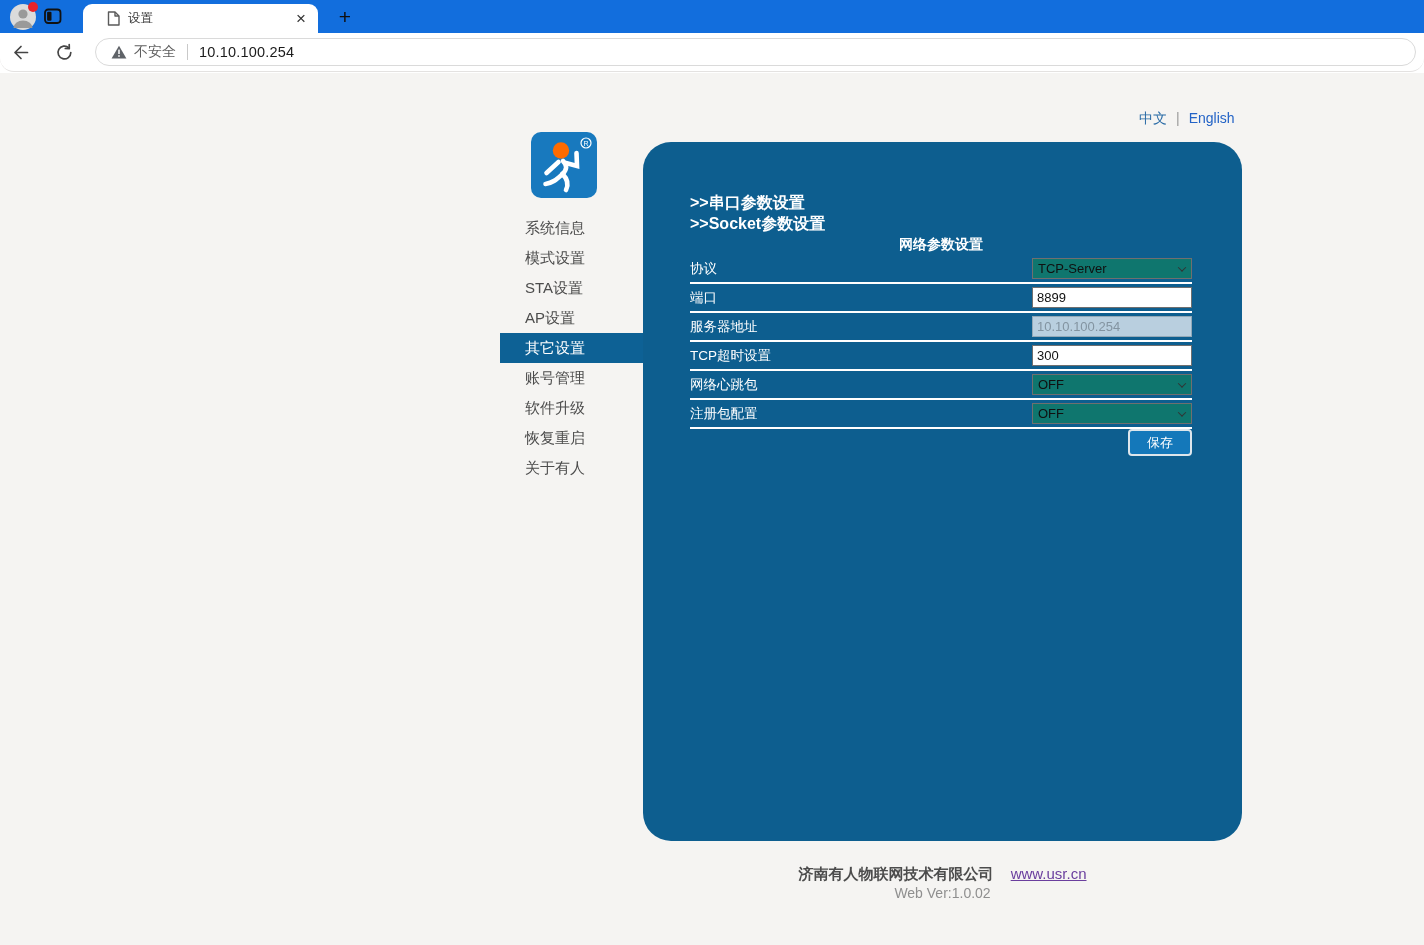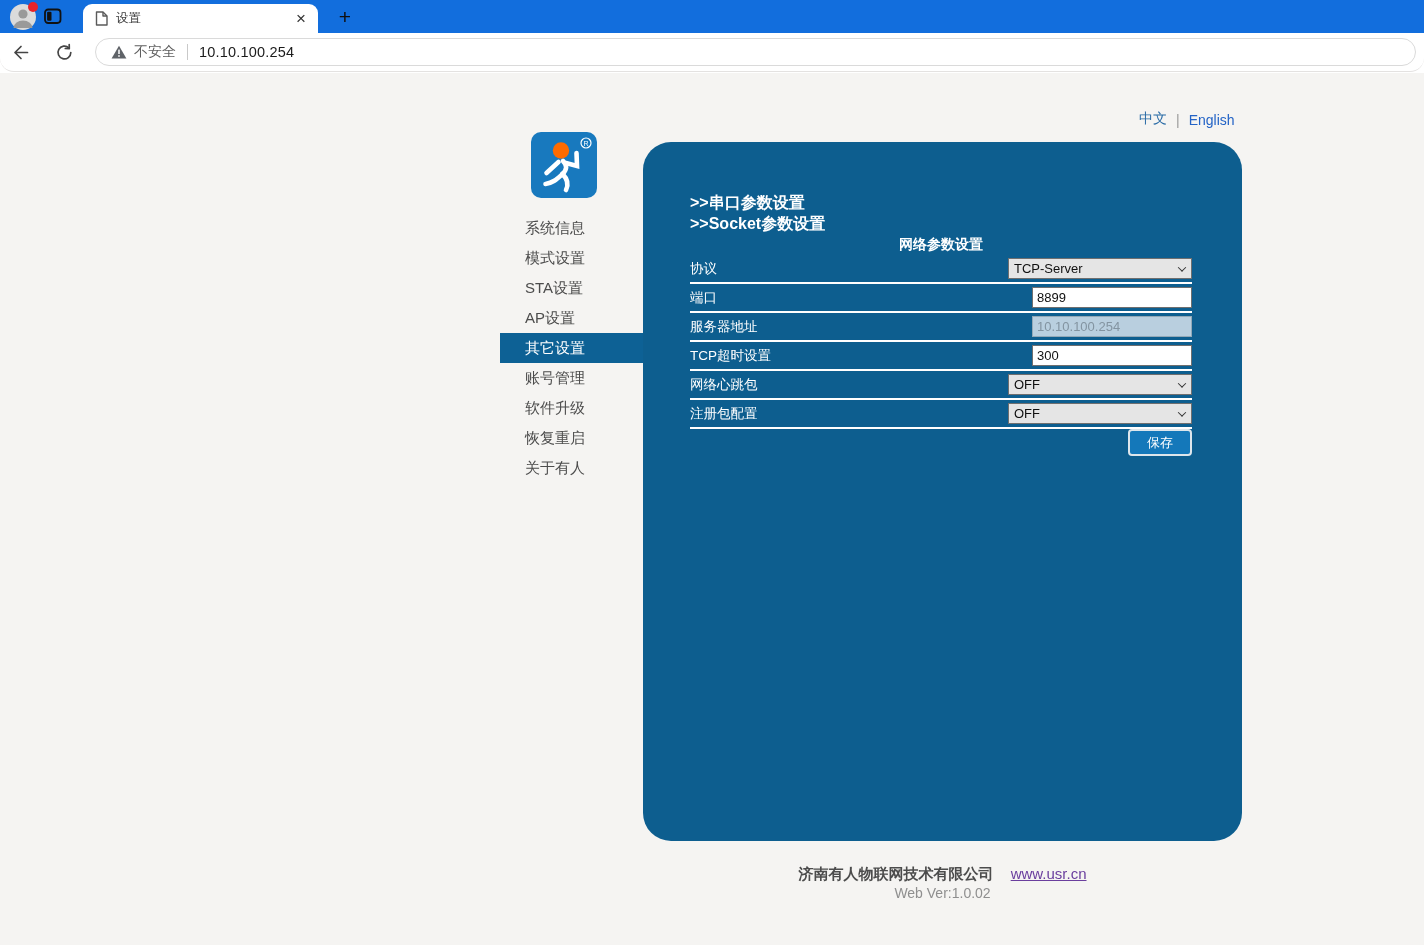--- a/index.html
+++ b/index.html
@@ -6,40 +6,40 @@
   html,body { width:1424px; height:945px; overflow:hidden;
     font-family:"Liberation Sans","DejaVu Sans",sans-serif; background:#fff; }
   a { cursor:pointer; }
 
   
   .titlebar { position:absolute; top:0; left:0; width:1424px; height:33px; background:#126EDD; }
   .avatar { position:absolute; left:10px; top:4px; width:26px; height:26px; border-radius:50%; cursor:pointer; }
   .avatar .dot { position:absolute; right:-2px; top:-2px; width:10px; height:10px; border-radius:50%; background:#E8232A; }
   .ws-icon { position:absolute; left:44px; top:8px; width:18px; height:17px; cursor:pointer; }
   .tab { position:absolute; left:83px; top:4px; width:235px; height:29px; background:#fff;
-    border-radius:9px 9px 0 0; display:flex; align-items:center; padding:0 9px 0 12px; cursor:pointer; }
+    border-radius:9px 9px 0 0; display:flex; align-items:center; padding:0 9px 0 24px; cursor:pointer; }
   .tab-title { flex:1; font-size:12.5px; color:#3c3c3c; margin-left:8px; white-space:nowrap; }
   .tab-close { font-size:17px; color:#333; line-height:1; padding:0 3px; cursor:pointer; }
   .newtab { position:absolute; left:331px; top:4px; width:28px; height:26px; color:#101010;
     font-size:21px; font-weight:400; display:flex; align-items:center; justify-content:center; cursor:pointer; }
 
   .navbar { position:absolute; top:33px; left:0; width:1424px; height:39px; background:#fff;
     border-bottom:1px solid #e4e2e1;border-radius:14px; }
   .nav-btn { position:absolute; top:0; height:38px; display:flex; align-items:center; cursor:pointer; }
   .back { left:11px; } .refresh { left:55px; }
   .addressbar { position:absolute; left:95px; right:8px; top:5px; height:28px; background:#fff;
     border:1px solid #dadada; border-radius:14px; display:flex; align-items:center; padding:0 15px; cursor:text; }
   .warn-text { color:#5f5f5f; font-size:14px; margin-left:7px; }
   .addr-div { width:1px; height:16px; background:#c9c9c9; margin:0 11px; }
   .url { color:#1b1b1b; font-size:14.5px; letter-spacing:.2px; }
 
   
   .page { position:absolute; top:73px; left:0; width:1424px; height:872px; background:#F5F4F2; }
 
-  .lang { position:absolute; left:1139px; top:37px; display:flex; align-items:flex-end; gap:9px; font-size:14px; }
+  .lang { position:absolute; left:1139px; top:37px; display:flex; align-items:flex-start; gap:9px; font-size:14px; }
   .lang a { text-decoration:none; }
   .lang .zh { color:#2A6BA6; }
   .lang .en { color:#2363C6; }
   .lang-sep { color:#9a9a9a; }
 
   .logo { position:absolute; left:531px; top:59px; width:66px; height:66px; }
 
   .menu { position:absolute; left:500px; top:140px; width:143px; }
   .menu-item { height:30px; line-height:30px; padding-left:25px; font-size:15px; color:#4c4c4c;
     cursor:pointer; white-space:nowrap; }
@@ -47,21 +47,21 @@
 
   .panel { position:absolute; left:643px; top:69px; width:599px; height:699px;
     background:#0D5E8F; border-radius:28px; padding:50px 50px 0 47px; }
   .plink { display:block; color:#fff; font-weight:bold; font-size:16px; line-height:21px; text-decoration:none; }
   .section-title { color:#fff; font-weight:bold; font-size:14px; margin-top:2px; line-height:17px;text-align:center; }
   .form-rows { margin-top:2px; }
   .form-row { height:29px; border-bottom:2px solid #fff; display:flex; align-items:center;
     justify-content:space-between; }
   .f-label { color:#fff; font-size:13.5px; }
   .f-control { display:flex; }
-  .f-control.sel { width:184px; height:21px; background:#e5e5e5; border:1px solid #6f6f6f;
+  .f-control.sel { width:160px; height:21px; background:#0f766e; border:1px solid #6f6f6f;
     align-items:center; justify-content:space-between; padding:0 6px 0 5px; font-size:13px; color:#101010; cursor:pointer; }
   .chev { width:6px; height:6px; border-right:1.8px solid #333; border-bottom:1.8px solid #333;
     transform:rotate(45deg) translate(-1px,-1px); }
   .f-input { width:160px; height:21px; border:1px solid #6f6f6f; font-size:13px; padding:0 4px;
     color:#101010; background:#fff; font-family:Liberation Sans, sans-serif; }
   .f-input.dis { background:#B9CFDF; border-color:#93A9B8; color:#8394A1; }
   .save-row { display:flex; justify-content:flex-end; margin-top:0; }
   .save-btn { width:64px; height:27px; background:#1478BA; border:2px solid #DDE6EC; border-radius:4px;
     color:#fff; font-size:13px; font-family:inherit; display:flex; align-items:center; justify-content:center; cursor:pointer; }
 

